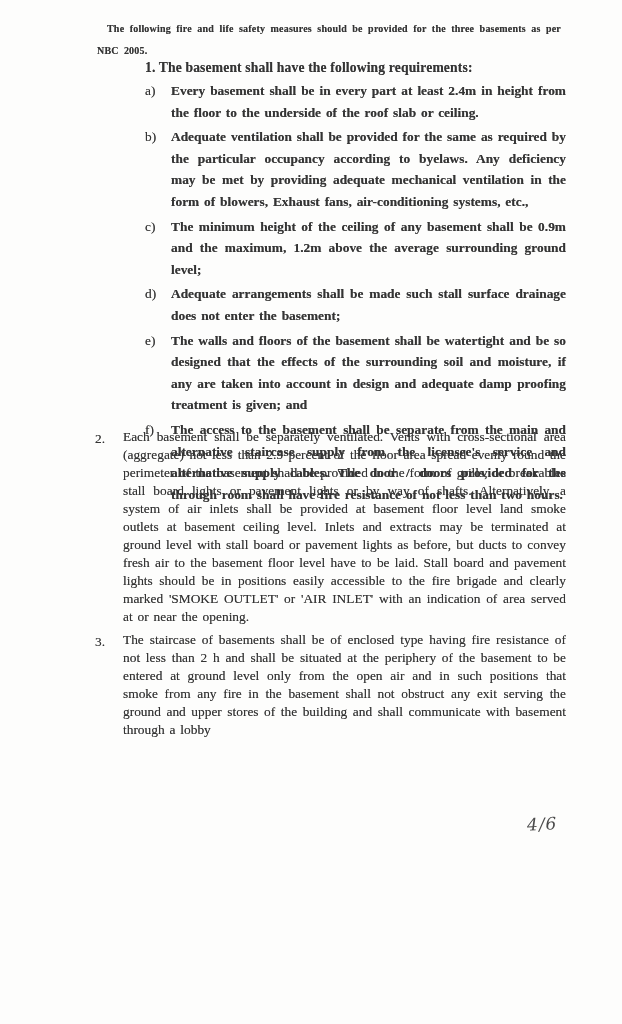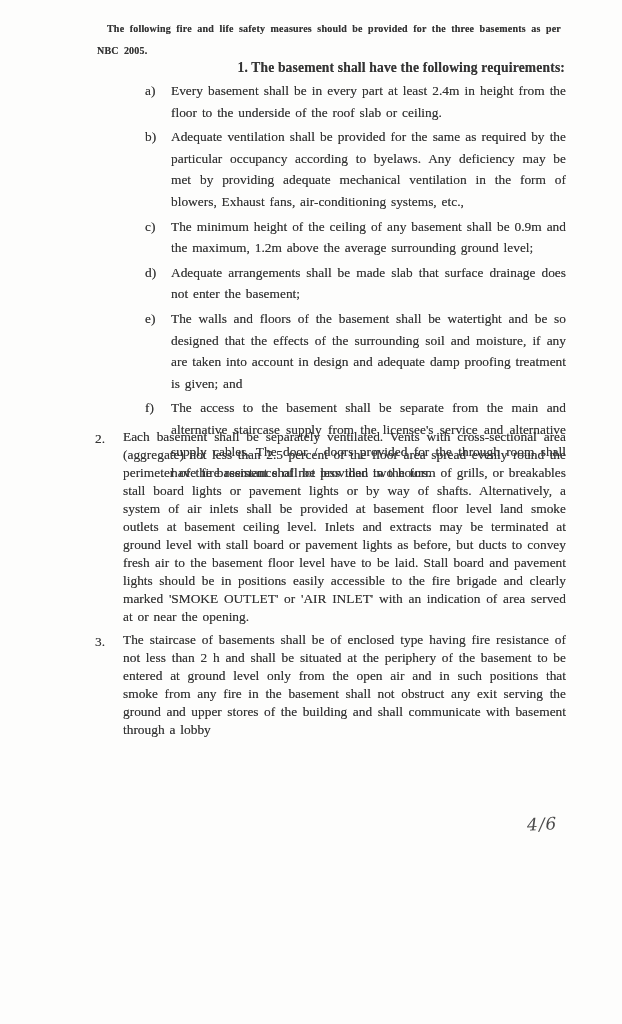--- a/index.html
+++ b/index.html
@@ -35,21 +35,20 @@
   }
   .section-heading {
     position: absolute;
     top: 57px;
     left: 145px;
     width: 420px;
     font-weight: bold;
     font-size: 13.6px;
     line-height: 22px;
     letter-spacing: 0.15px;
-    text-align: right;
   }
   .sublist {
     position: absolute;
     top: 80px;
     left: 145px;
     width: 421px;
   }
   .sub-item {
     display: flex;
     margin-bottom: 3px;
@@ -58,20 +57,21 @@
     flex: 0 0 26px;
     font-size: 13.4px;
     line-height: 21.6px;
   }
   .sub-item .txt {
     flex: 1;
     font-size: 13.4px;
     line-height: 21.6px;
     text-align: justify;
     word-spacing: 1.5px;
+    font-weight: bold;
   }
   .numlist {
     position: absolute;
     top: 428px;
     left: 95px;
     width: 471px;
   }
   .num-item {
     display: flex;
     margin-bottom: 5px;
@@ -117,21 +117,21 @@
     <div class="sub-item">
       <span class="lbl scan-text">b)</span>
       <div class="txt scan-text">Adequate ventilation shall be provided for the same as required by the particular occupancy according to byelaws.  Any deficiency may be met by providing adequate mechanical ventilation in the form of blowers, Exhaust fans, air-conditioning systems, etc.,</div>
     </div>
     <div class="sub-item">
       <span class="lbl scan-text">c)</span>
       <div class="txt scan-text">The minimum height of the ceiling of any basement shall be 0.9m and the maximum, 1.2m above the average surrounding ground level;</div>
     </div>
     <div class="sub-item">
       <span class="lbl scan-text">d)</span>
-      <div class="txt scan-text">Adequate arrangements shall be made slab that surface drainage does not enter the basement;</div>
+      <div class="txt scan-text">Adequate arrangements shall be made such stall surface drainage does not enter the basement;</div>
     </div>
     <div class="sub-item">
       <span class="lbl scan-text">e)</span>
       <div class="txt scan-text">The walls and floors of the basement shall be watertight and be so designed that the effects of the surrounding soil and moisture, if any are taken into account in design and adequate damp proofing treatment is given; and</div>
     </div>
     <div class="sub-item">
       <span class="lbl scan-text">f)</span>
       <div class="txt scan-text">The access to the basement shall be separate from the main and alternative staircase supply from the licensee's service and alternative supply cables.  The door / doors provided for the through room shall have fire resistance of not less than two hours.</div>
     </div>
   </div>

